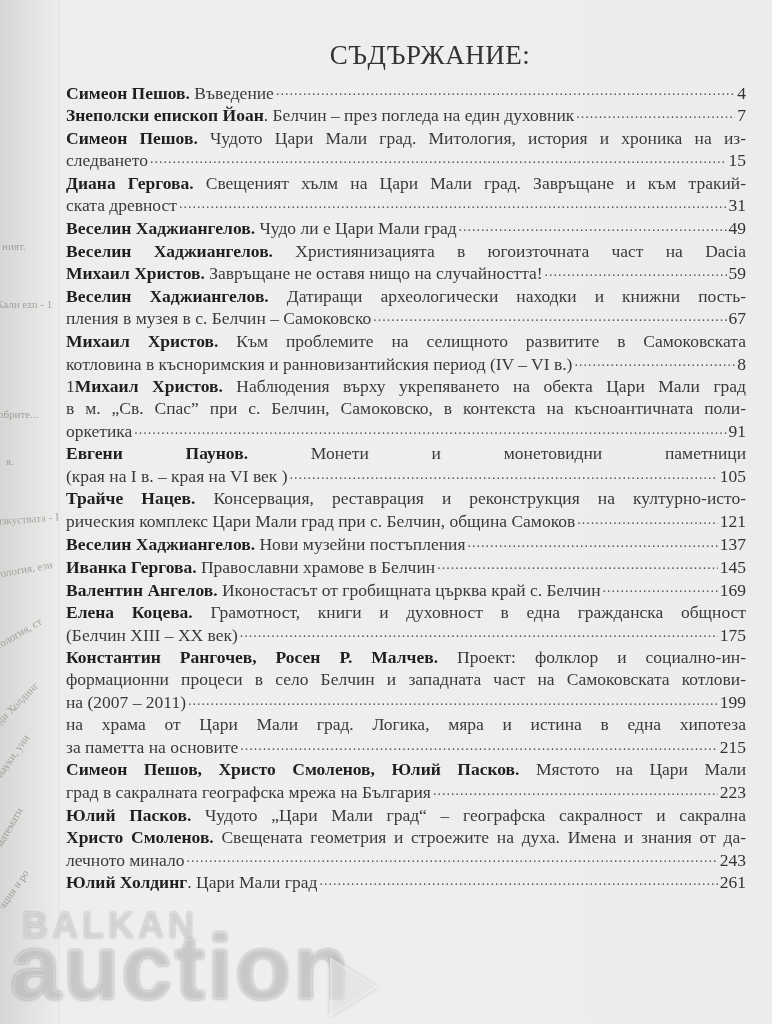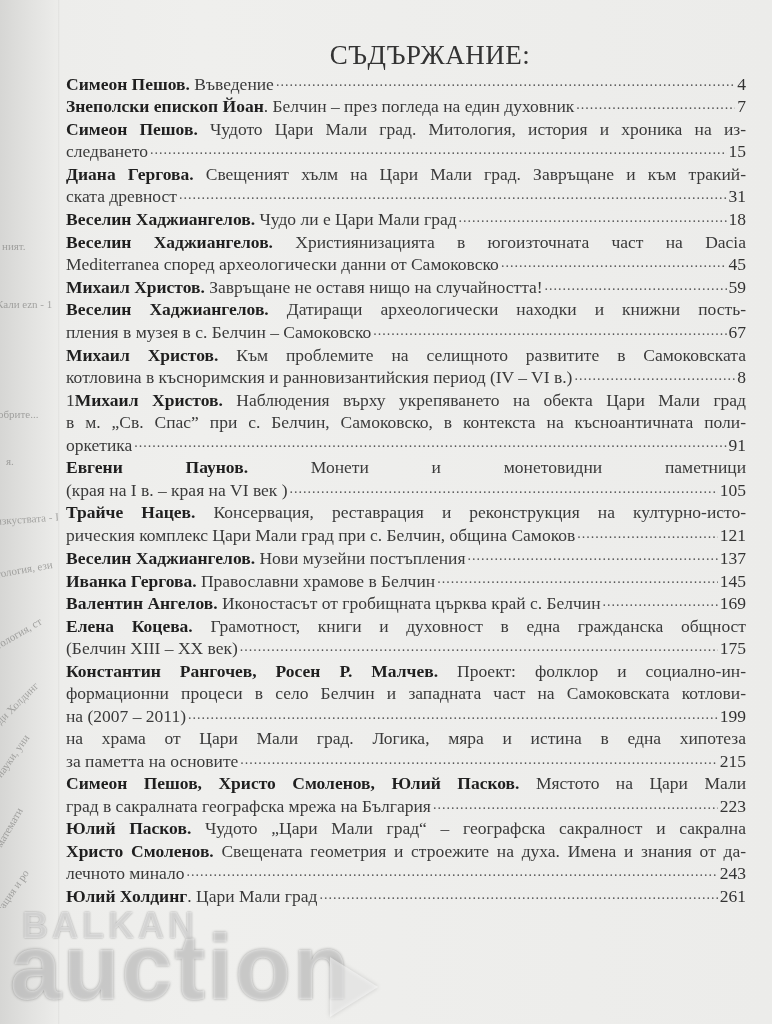--- a/index.html
+++ b/index.html
@@ -49,21 +49,21 @@
       text-align: center;
       font-weight: normal;
       font-size: 27px;
       letter-spacing: 0.5px;
       color: #333;
       padding-left: 44px;
     }
     .toc {
       position: absolute;
       left: 66px;
-      top: 72px;
+      top: 81px;
       width: 680px;
       font-size: 17.5px;
       line-height: 22.3px;
     }
     .entry {
       margin: 0;
     }
     .entry .line {
       display: flex;
       align-items: baseline;
@@ -179,29 +179,24 @@
       </div>
       <div class="entry">
         <div class="line just"><span class="author">Диана Гергова.</span>&nbsp;<span class="title-text">Свещеният хълм на Цари Мали град. Завръщане и към тракий-</span></div>
         <div class="line">
           <span class="title-text">ската древност</span>
           <span class="dots"></span>
           <span class="pg">31</span>
         </div>
       </div>
       <div class="entry">
-        <div class="line"><span class="author">Веселин Хаджиангелов.</span>&nbsp;<span class="title-text">Чудо ли е Цари Мали град</span><span class="dots"></span><span class="pg">18</span></div>
+        <div class="line"><span class="author">Веселин Хаджиангелов.</span>&nbsp;<span class="title-text">Чудо ли е Цари Мали град</span><span class="dots"></span><span class="pg">49</span></div>
       </div>
       <div class="entry">
         <div class="line just"><span class="author">Веселин Хаджиангелов.</span>&nbsp;<span class="title-text">Християнизацията в югоизточната част на Dacia</span></div>
-        <div class="line">
-          <span class="title-text">Mediterranea според археологически данни от Самоковско</span>
-          <span class="dots"></span>
-          <span class="pg">45</span>
-        </div>
       </div>
       <div class="entry">
         <div class="line"><span class="author">Михаил Христов.</span>&nbsp;<span class="title-text">Завръщане не оставя нищо на случайността!</span><span class="dots"></span><span class="pg">59</span></div>
       </div>
       <div class="entry">
         <div class="line just"><span class="author">Веселин Хаджиангелов.</span>&nbsp;<span class="title-text">Датиращи археологически находки и книжни пость-</span></div>
         <div class="line">
           <span class="title-text">пления в музея в с. Белчин – Самоковско</span>
           <span class="dots"></span>
           <span class="pg">67</span>

